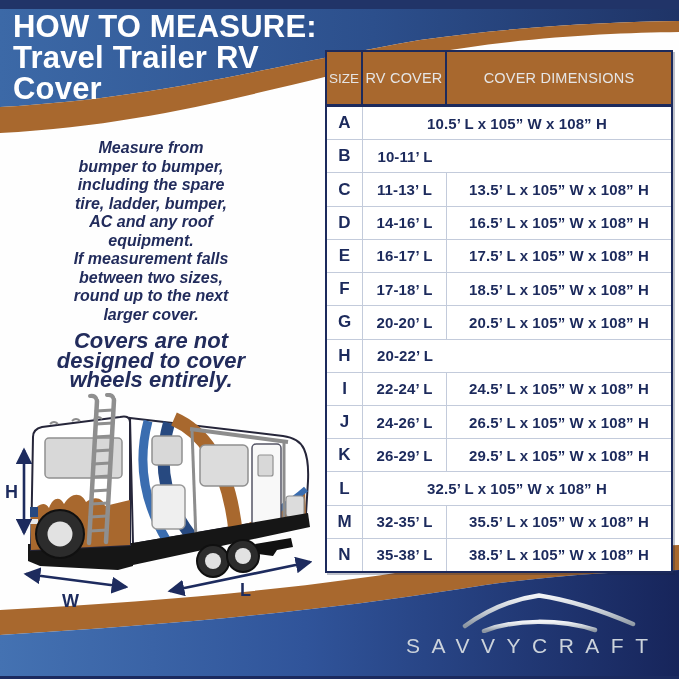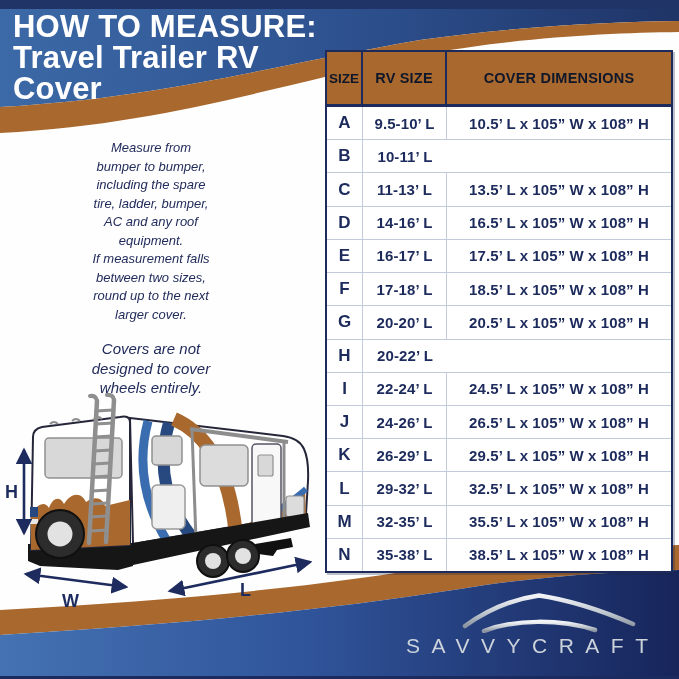--- a/index.html
+++ b/index.html
@@ -16,42 +16,42 @@
   .title{
     left:13px;top:11px;width:320px;color:#ffffff;font-weight:bold;
     font-size:31px;line-height:31px;letter-spacing:.2px;
   }
 
   
   .instructions{
     left:40px;top:139px;width:222px;text-align:center;color:#222c5c;
   }
   .instructions .p1{
-    font-style:italic;font-size:13px;line-height:18.5px;font-weight:400;
+    font-style:italic;font-size:16px;line-height:18.5px;font-weight:700;
     white-space:pre-line;
   }
   .instructions .p2{
-    margin-top:15px;font-style:italic;font-weight:normal;font-size:15px;
+    margin-top:7px;font-style:italic;font-weight:bold;font-size:22px;
     line-height:19.5px;white-space:pre-line;
   }
 
   
   .size-table{
     left:325px;top:50px;width:348px;height:523px;background:#ffffff;
     border:2.5px solid #1c2a5c;box-sizing:border-box;
     display:flex;flex-direction:column;
     box-shadow:2px 2px 0 rgba(25,35,70,.28);
   }
   .thead{
     display:flex;background:#a8682e;border-bottom:3px solid #1c2a5c;
     height:52px;flex:0 0 auto;
   }
   .thead .hc{
     display:flex;align-items:center;justify-content:center;
-    color:#0f172a;font-weight:bold;box-sizing:border-box;
+    color:#e5e5e5;font-weight:normal;box-sizing:border-box;
   }
   .thead .hc:not(:last-child){border-right:2px solid #1c2a5c;}
   .tbody{flex:1;display:flex;flex-direction:column;}
   .trow{flex:1;display:flex;}
   .trow:not(:last-child){border-bottom:1.5px solid #c3cbdb;}
   .trow .c{
     display:flex;align-items:center;justify-content:center;
     color:#1c2a5c;font-weight:bold;box-sizing:border-box;
   }
   .trow .c:not(:last-child){border-right:1.5px solid #c3cbdb;}
@@ -204,27 +204,26 @@
     <g font-family="Liberation Sans, sans-serif" font-weight="bold" font-size="18" fill="#1d2b5e">
       <text x="5" y="105">H</text>
       <text x="62" y="214">W</text>
       <text x="240" y="203">L</text>
     </g>
   </svg>
 
   <div class="abs size-table">
     <div class="thead">
       <div class="hc w1">SIZE</div>
-      <div class="hc w2">RV SIZE</div>
+      <div class="hc w2">RV COVER</div>
       <div class="hc w3">COVER DIMENSIONS</div>
     </div>
     <div class="tbody">
         <div class="trow">
           <div class="c w1">A</div>
-          <div class="c w2">9.5-10’ L</div>
           <div class="c w3">10.5’ L x 105” W x 108” H</div>
         </div>
         <div class="trow">
           <div class="c w1">B</div>
           <div class="c w2">10-11’ L</div>
         </div>
         <div class="trow">
           <div class="c w1">C</div>
           <div class="c w2">11-13’ L</div>
           <div class="c w3">13.5’ L x 105” W x 108” H</div>
@@ -263,21 +262,20 @@
           <div class="c w2">24-26’ L</div>
           <div class="c w3">26.5’ L x 105” W x 108” H</div>
         </div>
         <div class="trow">
           <div class="c w1">K</div>
           <div class="c w2">26-29’ L</div>
           <div class="c w3">29.5’ L x 105” W x 108” H</div>
         </div>
         <div class="trow">
           <div class="c w1">L</div>
-          <div class="c w2">29-32’ L</div>
           <div class="c w3">32.5’ L x 105” W x 108” H</div>
         </div>
         <div class="trow">
           <div class="c w1">M</div>
           <div class="c w2">32-35’ L</div>
           <div class="c w3">35.5’ L x 105” W x 108” H</div>
         </div>
         <div class="trow">
           <div class="c w1">N</div>
           <div class="c w2">35-38’ L</div>

